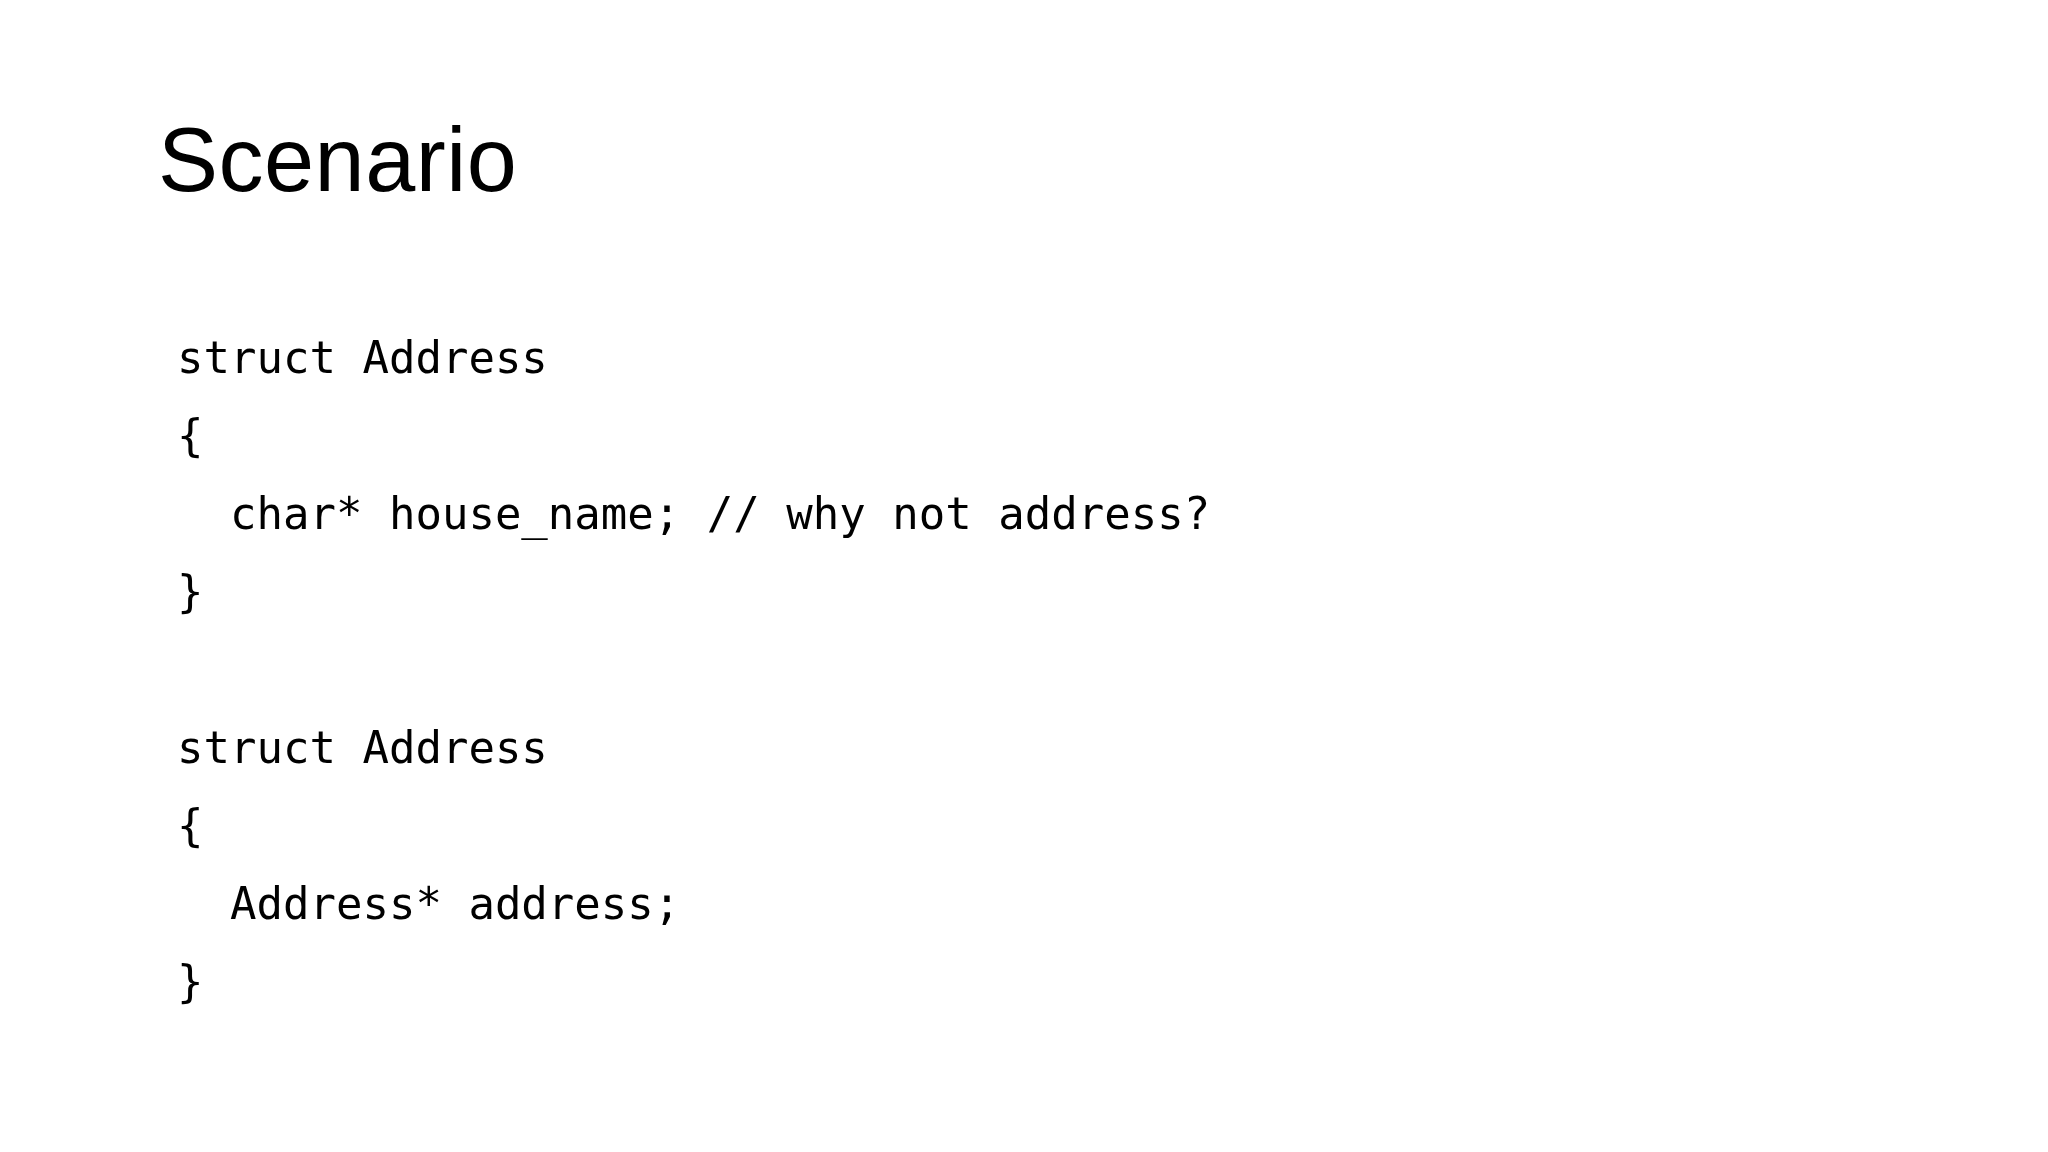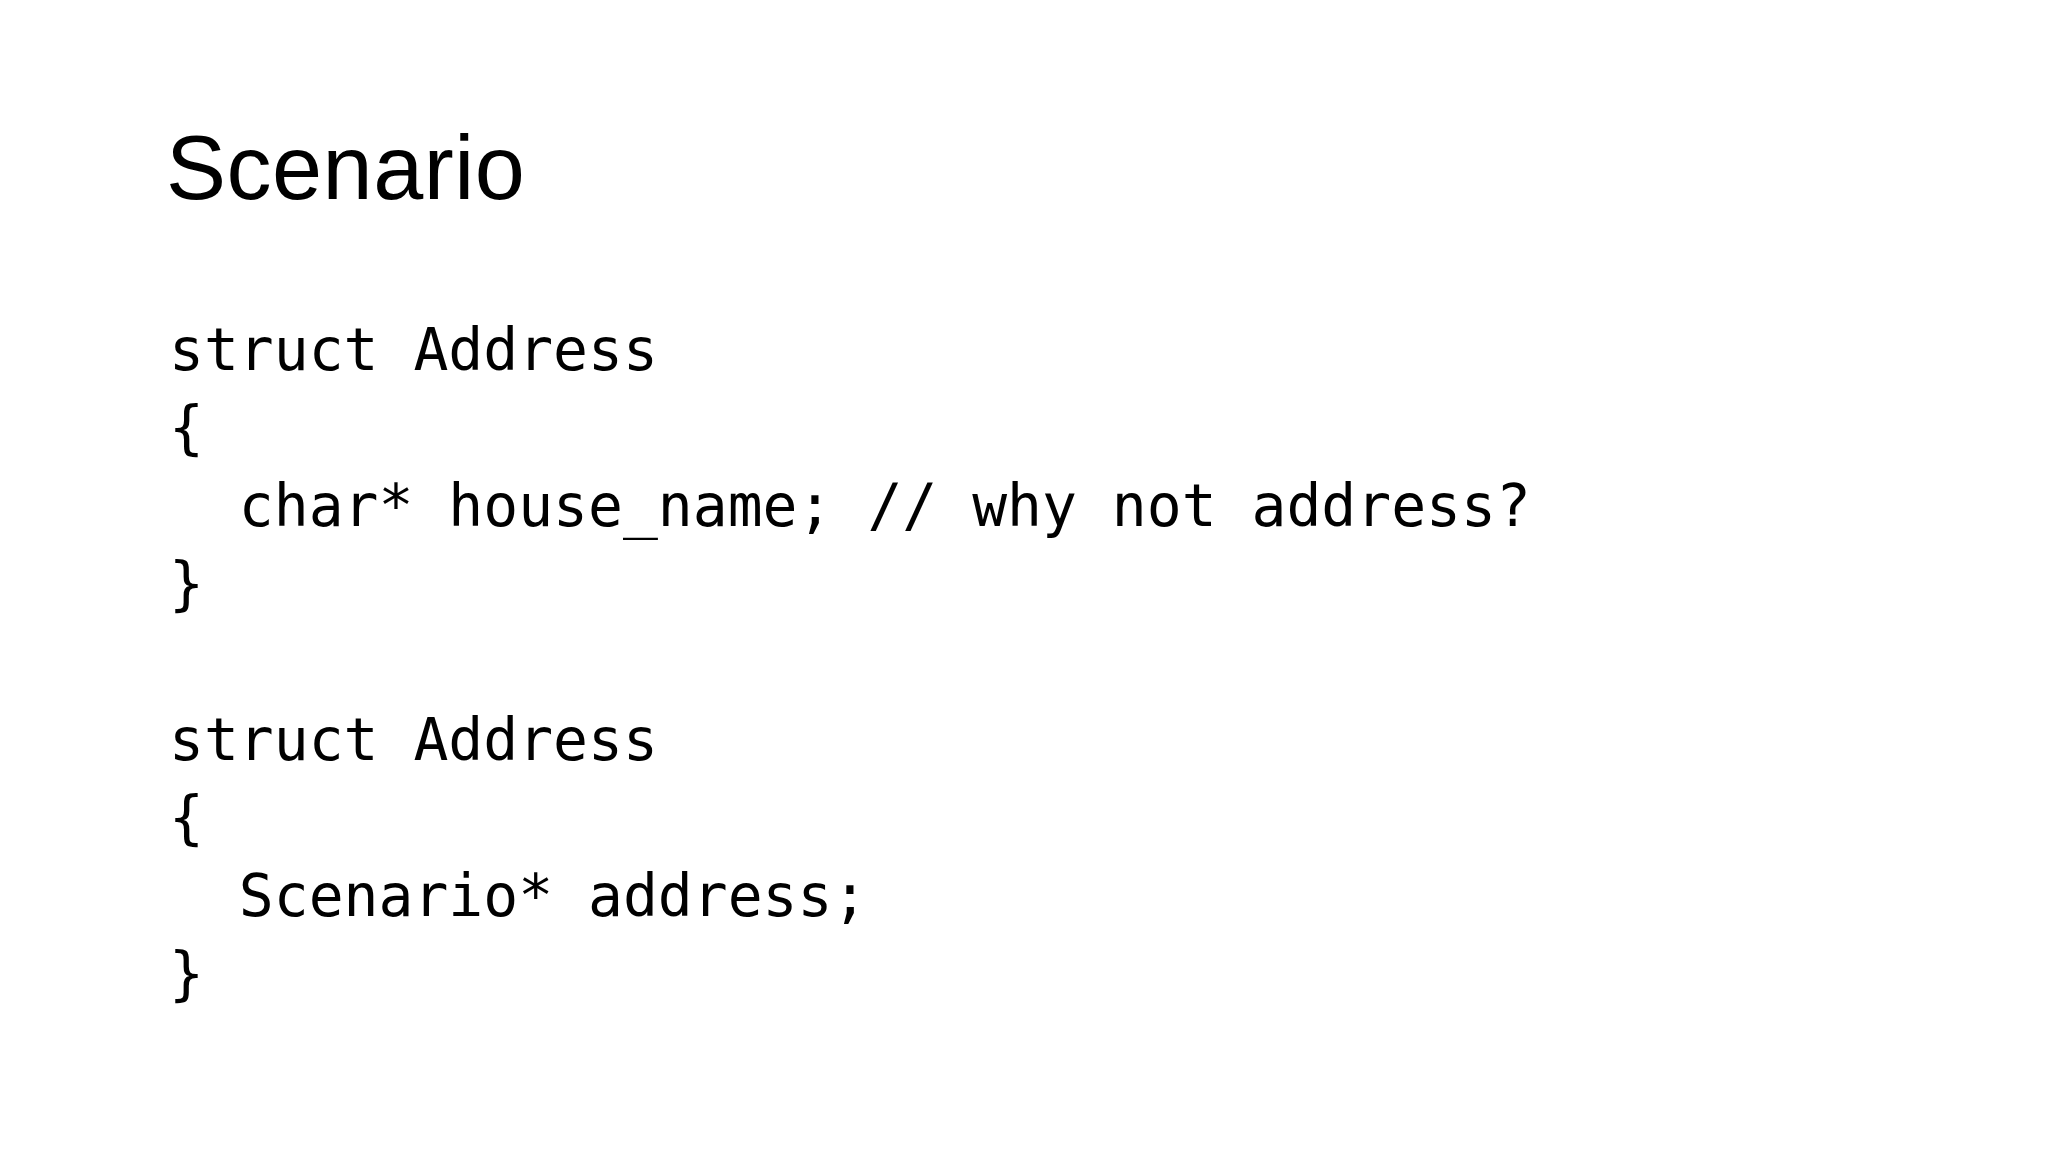--- a/index.html
+++ b/index.html
@@ -12,40 +12,40 @@
     width: 2048px;
     height: 1152px;
     background: #ffffff;
     overflow: hidden;
     font-family: "Liberation Sans", sans-serif;
   }
   .slide-title {
     position: absolute;
     left: 158px;
     top: 112px;
-    margin: 8px;
+    margin: 0;
     font-family: "Liberation Sans", sans-serif;
     font-weight: 300;
     font-size: 90px;
     line-height: 96px;
     letter-spacing: 0.5px;
     color: #000000;
     white-space: pre;
   }
   .code-area {
     position: absolute;
     left: 160px;
     top: 302px;
     color: #000000;
   }
   .code-block {
-    margin: 9px;
+    margin: 17px;
     padding: 0;
     font-family: "DejaVu Sans Mono", "Liberation Mono", monospace;
-    font-size: 58px;
+    font-size: 44px;
     line-height: 78px;
   }
   .code-block + .code-block {
     margin-top: 78px; 
   }
   .code-line {
     white-space: pre;
     min-height: 78px;
   }
 </style>
@@ -53,17 +53,17 @@
 <body>
 
 <div class="slide">
 
   <h1 class="slide-title">Scenario</h1>
 
   <div class="code-area">
 
     <pre class="code-block"><div class="code-line">struct Address</div><div class="code-line">{</div><div class="code-line">  char* house_name; // why not address?</div><div class="code-line">}</div></pre>
 
-    <pre class="code-block"><div class="code-line">struct Address</div><div class="code-line">{</div><div class="code-line">  Scenario* address;</div><div class="code-line">}</div></pre>
+    <pre class="code-block"><div class="code-line">struct Address</div><div class="code-line">{</div><div class="code-line">  Address* address;</div><div class="code-line">}</div></pre>
 
   </div>
 
 </div>
 
 </body></html>

